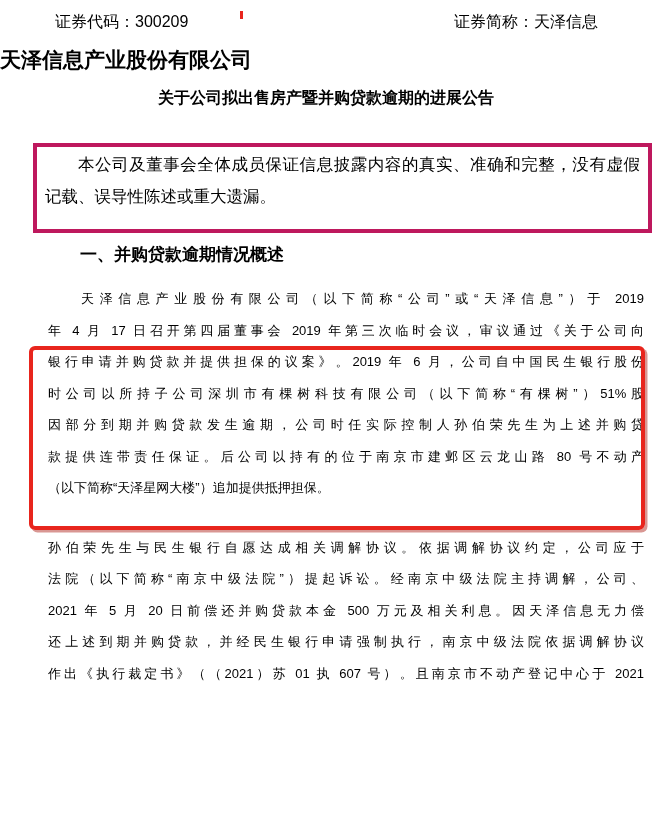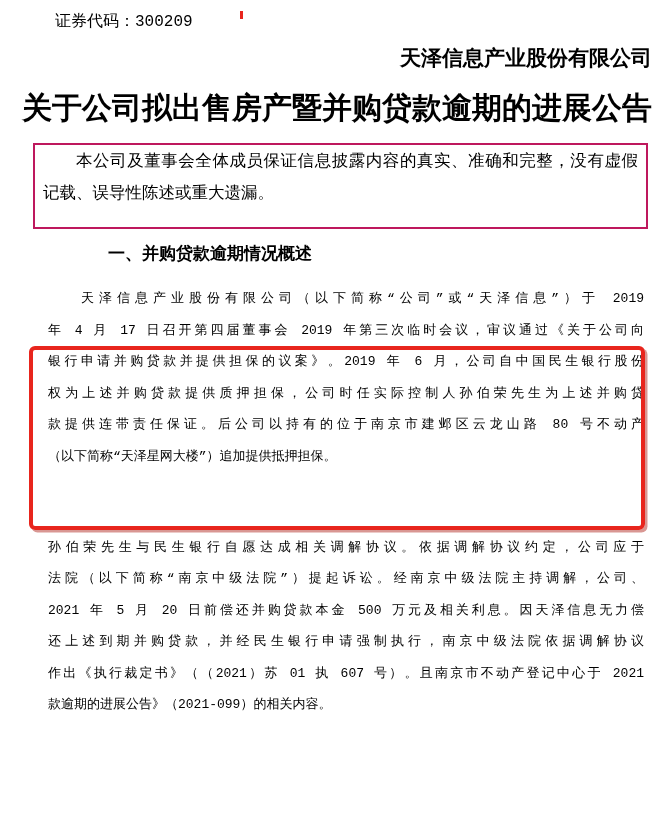--- a/index.html
+++ b/index.html
@@ -1,50 +1,50 @@
 <!DOCTYPE html>
 <html><head>
 <meta charset="utf-8">
 <style>
   html,body { margin:0; padding:0; background:#fff; }
   .page {
     position:relative; width:652px; height:772px; background:#ffffff;
-    font-family:Liberation Mono, monospace; color:#000;
+    font-family:Liberation Sans, sans-serif; color:#000;
     overflow:hidden;
   }
   
   .header-row {
     position:absolute; top:12px; left:55px; width:543px;
     display:flex; justify-content:space-between;
     font-size:16px; line-height:20px; white-space:nowrap;
   }
   .red-dash {
     position:absolute; left:240px; top:11px; width:3px; height:8px;
     background:#e8251d;
   }
   
   .title1 {
     position:absolute; top:46px; left:0; width:652px; margin:0;
-    text-align:right; font-size:21px; font-weight:bold; line-height:28px;
+    text-align:left; font-size:21px; font-weight:bold; line-height:28px;
   }
   .title2 {
-    position:absolute; top:95px; left:0; width:652px; margin:0;
-    text-align:right; font-size:30px; font-weight:bold; line-height:30px;
+    position:absolute; top:83px; left:0; width:652px; margin:0;
+    text-align:center; font-size:16px; font-weight:bold; line-height:30px;
   }
   
   .disclaimer {
     position:absolute; left:33px; top:143px; width:595px; height:78px;
-    border:2px solid #be185d; padding:1px 8px 3px 8px;
+    border:4px solid #be185d; padding:1px 8px 3px 8px;
     font-size:16.5px;
   }
   .disclaimer .dline { height:32px; line-height:32px; white-space:nowrap; overflow:hidden; }
   
   .heading {
     position:absolute; left:80px; top:244px; font-size:17px; font-weight:bold;
-    line-height:22px; white-space:nowrap;margin-left:28px;
+    line-height:22px; white-space:nowrap;
   }
   
   .para { position:absolute; left:48px; width:596px; font-size:13px; }
   .para .line {
     height:31.5px; line-height:31.5px; white-space:nowrap; overflow:hidden;
   }
   .jl { text-align:justify; text-align-last:justify; }
   .last { text-align-last:left;text-align:right; }
   .indent { text-indent:33px; }
   .p1 { top:283px; }
@@ -66,52 +66,53 @@
   }
   .wm-logo { display:block; }
 </style>
 </head>
 <body>
 
 <div class="page">
 
   <div class="header-row">
     <span><span>证券代码：</span><span>300209</span></span>
+    <span><span>证券简称：</span><span>天泽信息</span></span>
   </div>
 
   <div class="red-dash" style="background: rgb(232, 37, 29);"></div>
 
   <h1 class="title1">天泽信息产业股份有限公司</h1>
   <h2 class="title2">关于公司拟出售房产暨并购贷款逾期的进展公告</h2>
 
   <div class="disclaimer">
     <div class="dline jl indent">本公司及董事会全体成员保证信息披露内容的真实、准确和完整，没有虚假</div>
     <div class="dline last">记载、误导性陈述或重大遗漏。</div>
   </div>
 
   <div class="heading">一、并购贷款逾期情况概述</div>
 
   <div class="para p1">
     <div class="line jl indent">天泽信息产业股份有限公司（以下简称“公司”或“天泽信息”）于 2019</div>
     <div class="line jl">年 4 月 17 日召开第四届董事会 2019 年第三次临时会议，审议通过《关于公司向</div>
     <div class="line jl">银行申请并购贷款并提供担保的议案》。2019 年 6 月，公司自中国民生银行股份</div>
-    <div class="line jl">权为上述并购贷款提供质押担保，公司时任实际控制人孙伯荣先生为上述并购贷</div>
+    <div class="line jl">时公司以所持子公司深圳市有棵树科技有限公司（以下简称“有棵树”）51%股</div>
+    <div class="line jl">因部分到期并购贷款发生逾期，公司时任实际控制人孙伯荣先生为上述并购贷</div>
     <div class="line jl">款提供连带责任保证。后公司以持有的位于南京市建邺区云龙山路 80 号不动产</div>
     <div class="line last">（以下简称“天泽星网大楼”）追加提供抵押担保。</div>
   </div>
 
   <div class="red-box" style="border-color: rgb(232, 37, 29);"></div>
 
   <div class="para p2">
     <div class="line jl">孙伯荣先生与民生银行自愿达成相关调解协议。依据调解协议约定，公司应于</div>
     <div class="line jl">法院（以下简称“南京中级法院”）提起诉讼。经南京中级法院主持调解，公司、</div>
     <div class="line jl">2021 年 5 月 20 日前偿还并购贷款本金 500 万元及相关利息。因天泽信息无力偿</div>
     <div class="line jl">还上述到期并购贷款，并经民生银行申请强制执行，南京中级法院依据调解协议</div>
     <div class="line jl">作出《执行裁定书》（（2021）苏 01 执 607 号）。且南京市不动产登记中心于 2021</div>
-    <div class="line last">款逾期的进展公告》（2021-099）的相关内容。</div>
   </div>
 
   <div class="watermark" style="color: rgb(169, 169, 169);">
     <svg class="wm-logo" width="26" height="26" viewBox="0 0 26 26">
       <circle cx="16" cy="15" r="8.5" fill="none" stroke="#b5b5b5" stroke-width="1.6"></circle>
       <circle cx="7.5" cy="8" r="5" fill="none" stroke="#bcbcbc" stroke-width="1.4"></circle>
       <circle cx="13.5" cy="13" r="1.2" fill="#c2c2c2"></circle>
     </svg>
     <span class="wm-text">跨境大脸财</span>
   </div>

